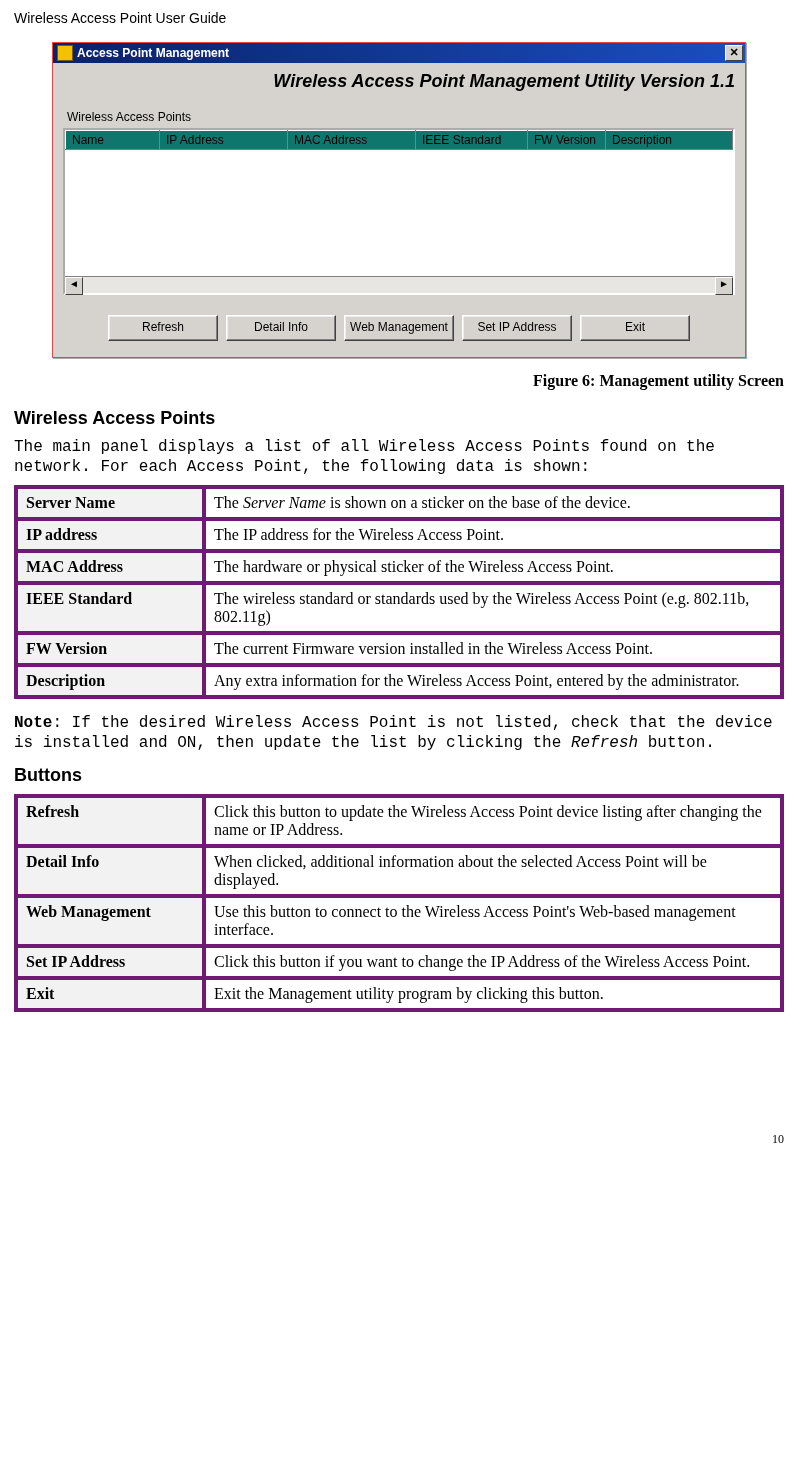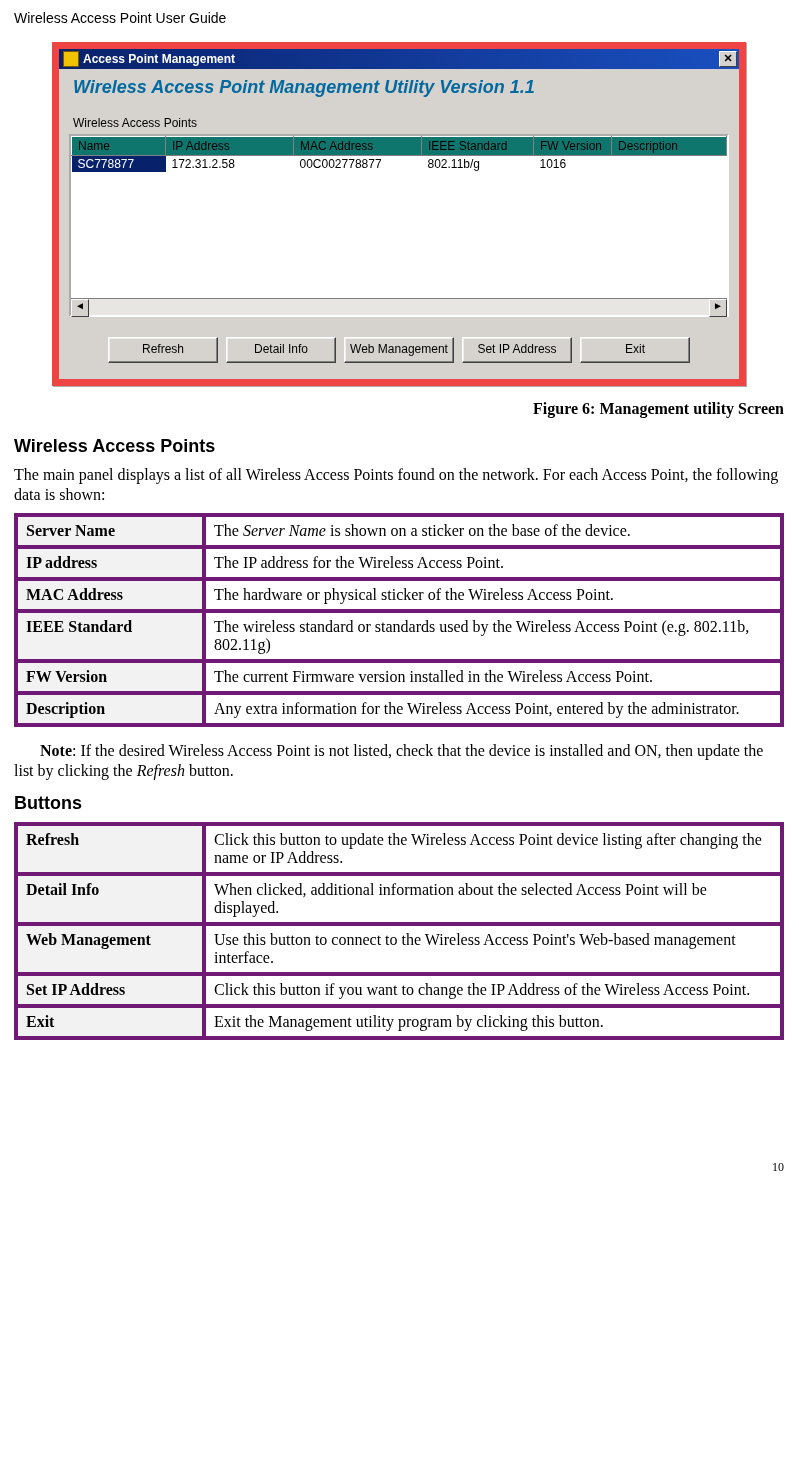--- a/index.html
+++ b/index.html
@@ -12,21 +12,21 @@
     width: 770px;
   }
   .header-title {
     font-family: Arial, Helvetica, sans-serif;
     font-size: 14px;
     margin-bottom: 12px;
   }
   
   .app-window {
     margin: 16px 38px 14px 38px;
-    border: 7px solid #ef4444;
+    border: 1px solid #ef4444;
     box-shadow: 1px 1px 0 #aaa;
     background: #d6d3ce;
     font-family: "MS Sans Serif", Tahoma, Arial, sans-serif;
     font-size: 12px;
   }
   .titlebar {
     background: linear-gradient(to right, #08216b, #1a4fc0);
     color: #fff;
     display: flex;
     align-items: center;
@@ -52,22 +52,23 @@
     line-height: 12px;
     text-align: center;
     font-size: 11px;
   }
   .window-body { padding: 6px 10px 16px 10px; }
   .subtitle {
     font-family: Arial, sans-serif;
     font-style: italic;
     font-weight: bold;
     font-size: 18px;
-    color: #0369a1;
+    color: #000000;
     margin: 2px 0 18px 4px;
+    text-align: right;
   }
   .section-label { font-size: 12px; margin: 0 0 4px 4px; }
   .listview-wrap {
     border: 2px inset #fff;
     background: #fff;
   }
   .listview {
     width: 100%;
     border-collapse: collapse;
     table-layout: fixed;
@@ -139,40 +140,40 @@
     font-weight: bold;
     font-size: 16px;
     margin: 4px 0 18px 0;
   }
   h2.section {
     font-family: Arial, Helvetica, sans-serif;
     font-weight: bold;
     font-size: 18px;
     margin: 12px 0 8px 0;
   }
-  p { margin: 6px 0 8px 0; line-height: 1.25; }
+  p { margin: 6px 0 8px 0; line-height: 1.25; font-family: Liberation Mono, monospace; }
   table.doc {
     width: 100%;
     border-collapse: collapse;
     margin: 4px 0 14px 0;
   }
   table.doc td, table.doc th {
     border: 4px solid #701a75;
     padding: 5px 8px;
     vertical-align: top;
     text-align: left;
     font-size: 16px;
   }
   table.doc th {
     font-weight: bold;
     width: 168px;
     background: #f2f2f2;
   }
   .italic { font-style: italic; }
-  .note b { font-weight: bold; margin-left: 26px; }
+  .note b { font-weight: bold; }
   .pagenum {
     text-align: right;
     margin-top: 120px;
     font-size: 12px;
   }
 </style>
 </head>
 <body>
 
 <div class="header-title">Wireless Access Point User Guide</div>
@@ -198,28 +199,20 @@
         </colgroup>
         <tbody>
             <tr>
           <th>Name</th>
           <th>IP Address</th>
           <th>MAC  Address</th>
           <th>IEEE Standard</th>
           <th>FW Version</th>
           <th>Description</th>
         </tr>
-        <tr>
-          <td class="selected">SC778877</td>
-          <td>172.31.2.58</td>
-          <td>00C002778877</td>
-          <td>802.11b/g</td>
-          <td>1016</td>
-          <td></td>
-        </tr>
       </tbody>
         </table>
       <div class="list-scroll-area"></div>
       <div class="hscroll">
         <div class="arrow">◄</div>
         <div class="track"></div>
         <div class="arrow">►</div>
       </div>
     </div>
     <div class="button-row">

